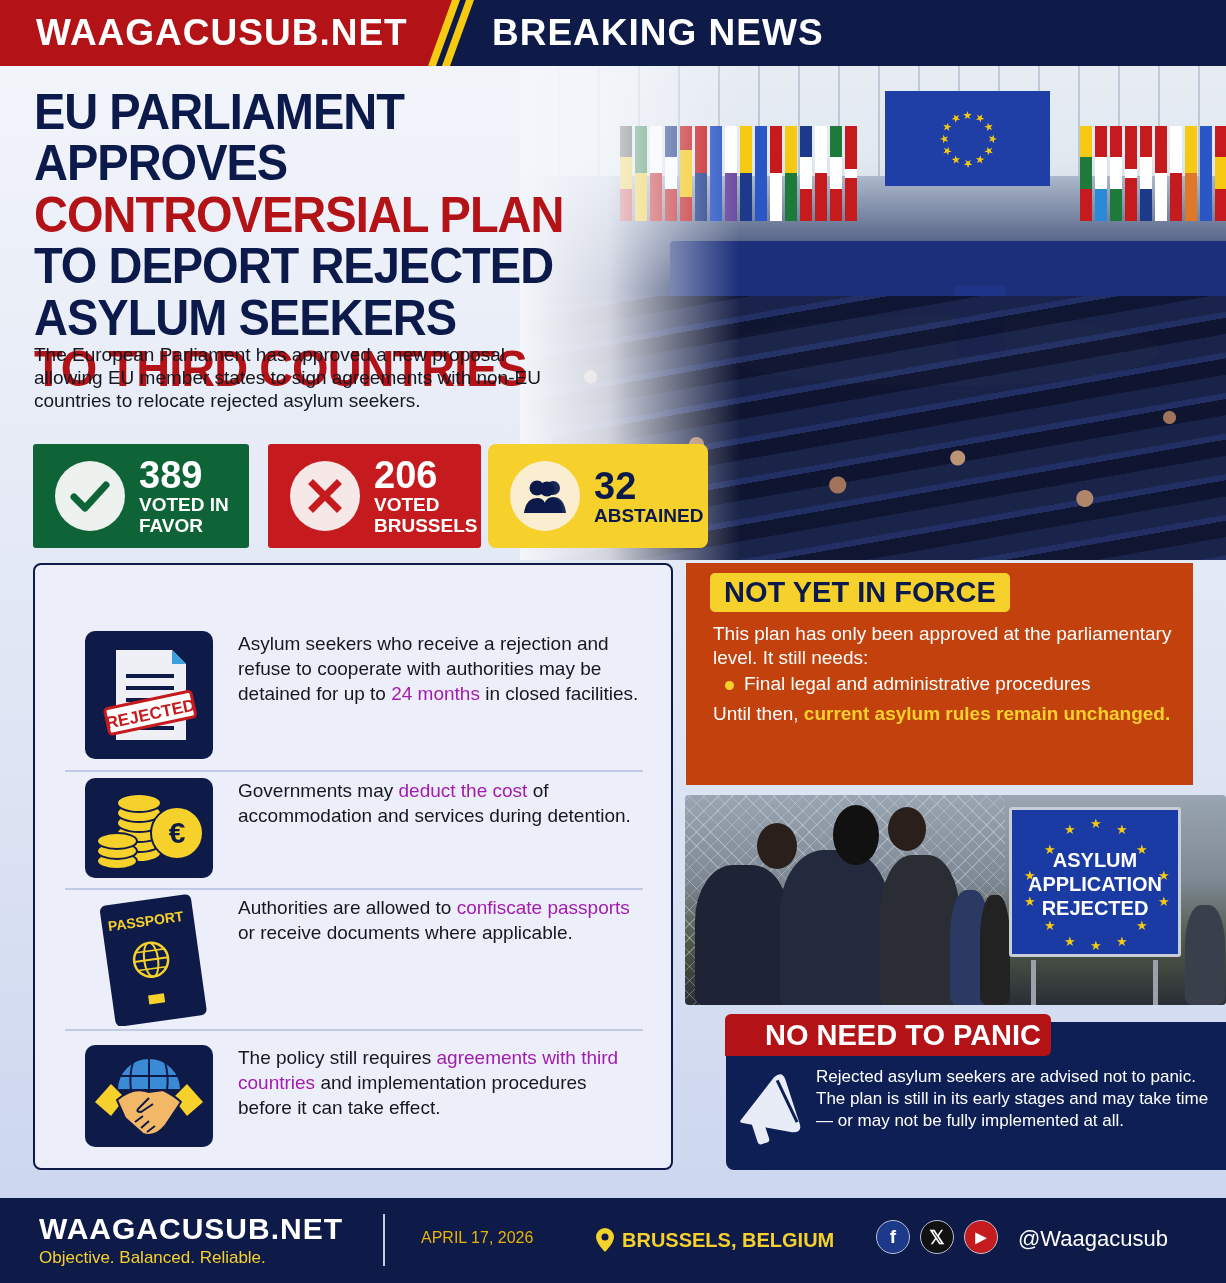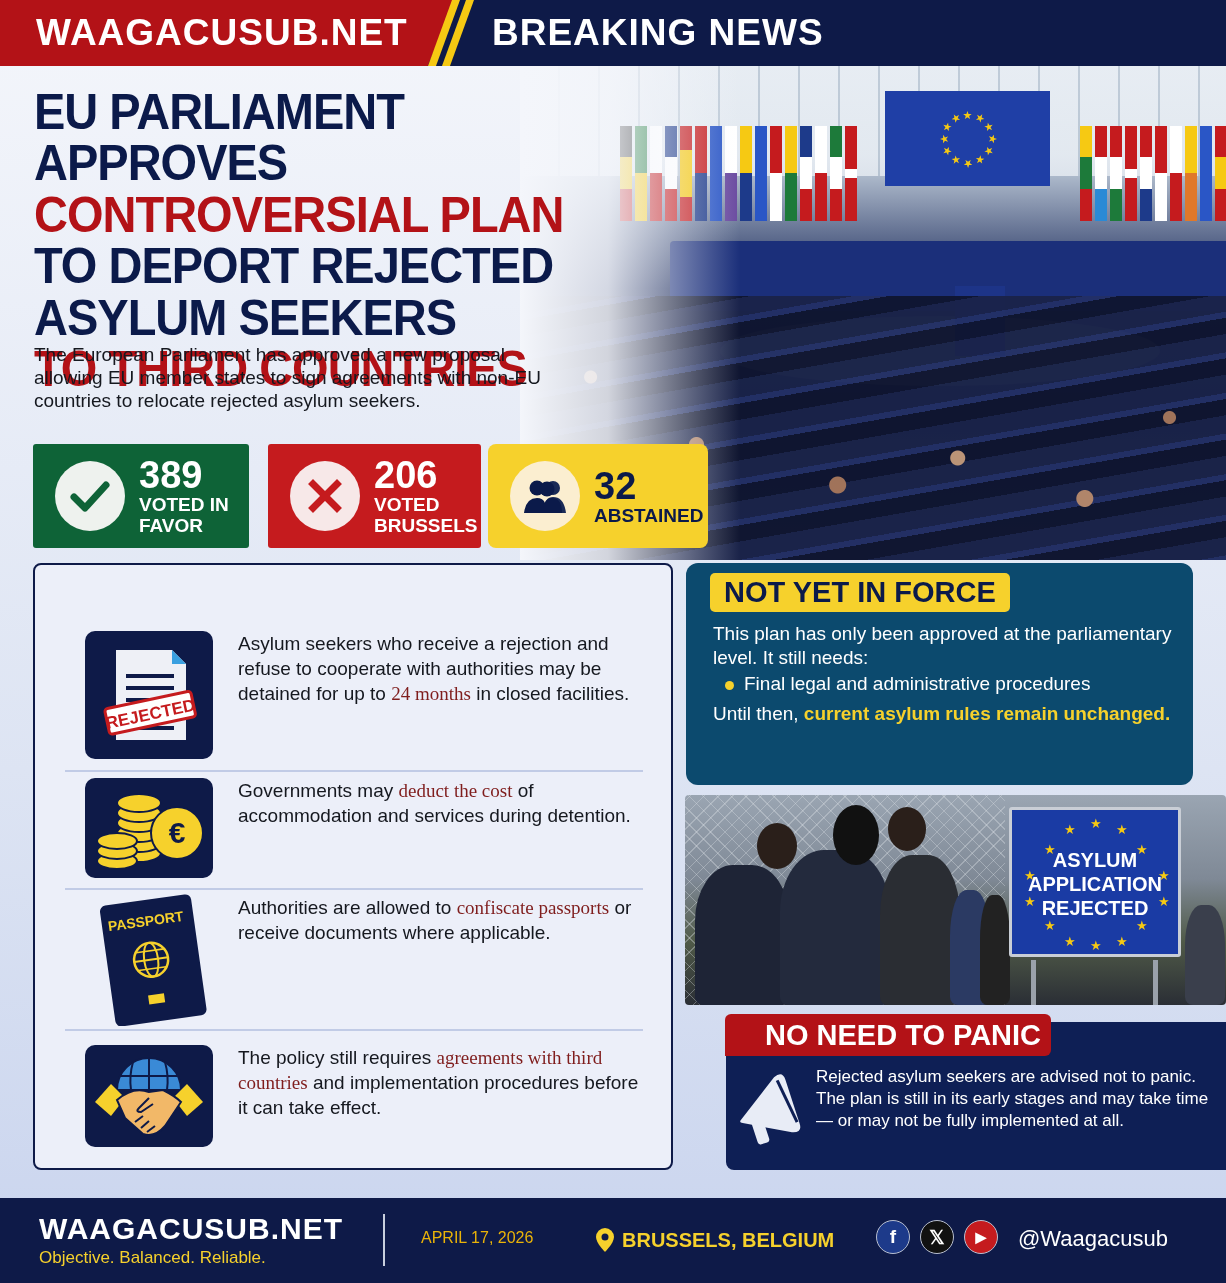--- a/index.html
+++ b/index.html
@@ -67,25 +67,25 @@
   .stat.abst .circle { background: #fbeed0; }
 
   
   .provisions { position: absolute; left: 33px; top: 563px; width: 640px; height: 607px; border: 2px solid #0e1a48;
     border-radius: 8px; background: #eceff9; overflow: hidden; }
   .provisions .head { height: 46px; background: #0e1a48; color: #fff; font-weight: bold; font-size: 27px;
     padding-left: 40px; line-height: 46px; }
   .prov-row { position: absolute; left: 30px; width: 578px; display: flex; }
   .prov-row .icon { width: 128px; height: 128px; border-radius: 10px; background: #0e1a48; display: flex; align-items: center; justify-content: center; flex-shrink: 0; margin-left: 20px; }
   .prov-row .text { margin-left: 25px; font-size: 19px; line-height: 25px; color: #15181f; }
-  .hl-red { color: #7f1d1d; font-family: Liberation Serif, serif; }
+  .hl-red { color: #a21caf; }
   .divider { position: absolute; left: 30px; width: 578px; height: 2px; background: #c1cbe6; }
 
   
-  .notyet { position: absolute; left: 686px; top: 563px; width: 507px; height: 222px; background: #0c4a6e; border-radius: 12px; text-decoration: underline; }
+  .notyet { position: absolute; left: 686px; top: 563px; width: 507px; height: 222px; background: #c2410c; border-radius: 0; text-decoration: underline; }
   .notyet .tag { position: absolute; left: 24px; top: 10px; background: #f6d12c; color: #0b1a4a; font-weight: bold;
     font-size: 29px; padding: 3px 14px; border-radius: 5px; }
   .notyet .body { position: absolute; left: 27px; top: 59px; width: 470px; color: #fff; font-size: 19px; line-height: 24px; }
   .notyet ul { list-style: none; margin: 2px 0 6px 2px; }
   .notyet li { position: relative; padding-left: 29px; }
   .notyet li::before { content: ""; position: absolute; left: 10px; top: 9px; width: 9px; height: 9px; border-radius: 50%; background: #f6d12c; }
   .hl-yellow { color: #f6d12c; font-weight: bold; }
 
   
   .photo2 { position: absolute; left: 685px; top: 795px; width: 541px; height: 210px; overflow: hidden; border-radius: 4px;

